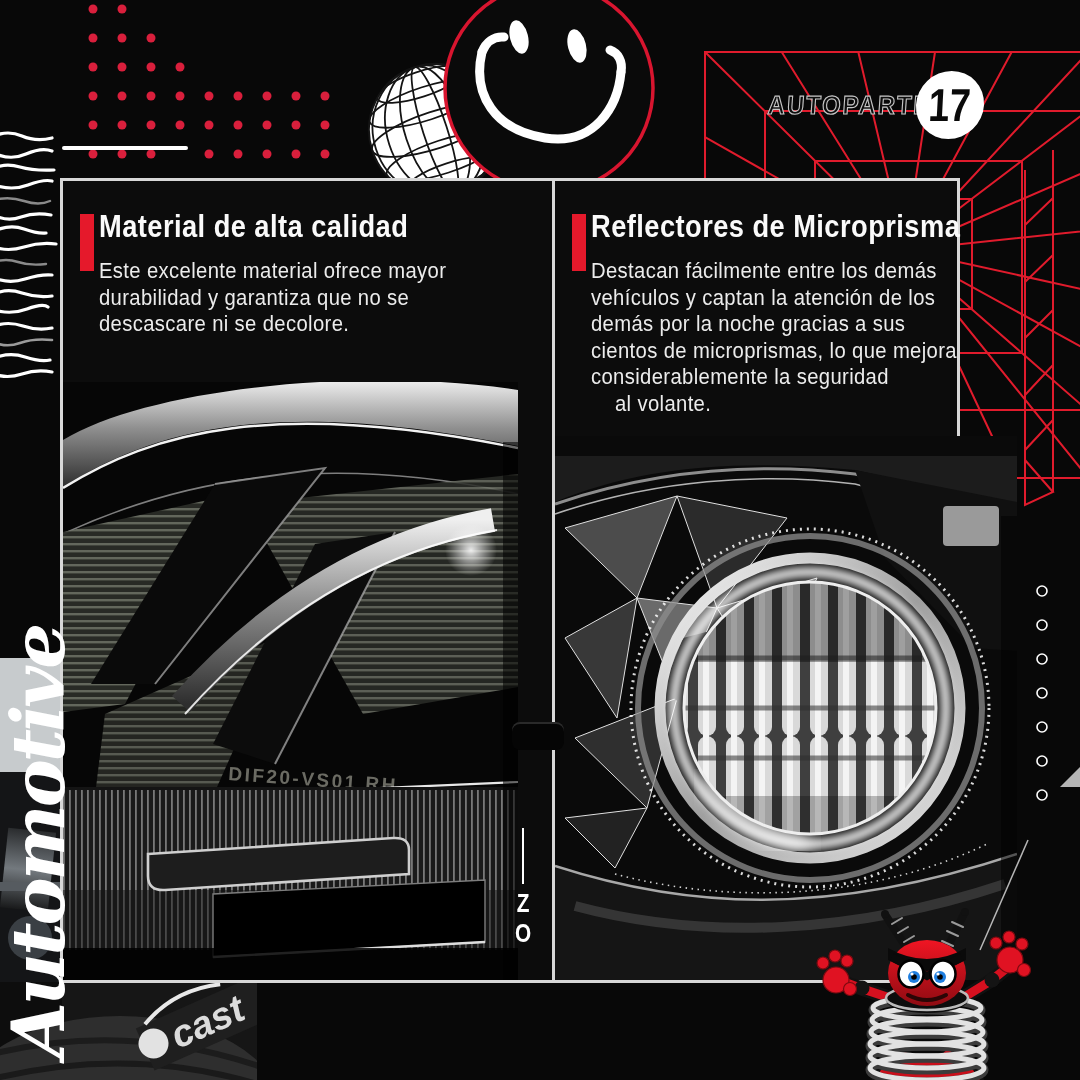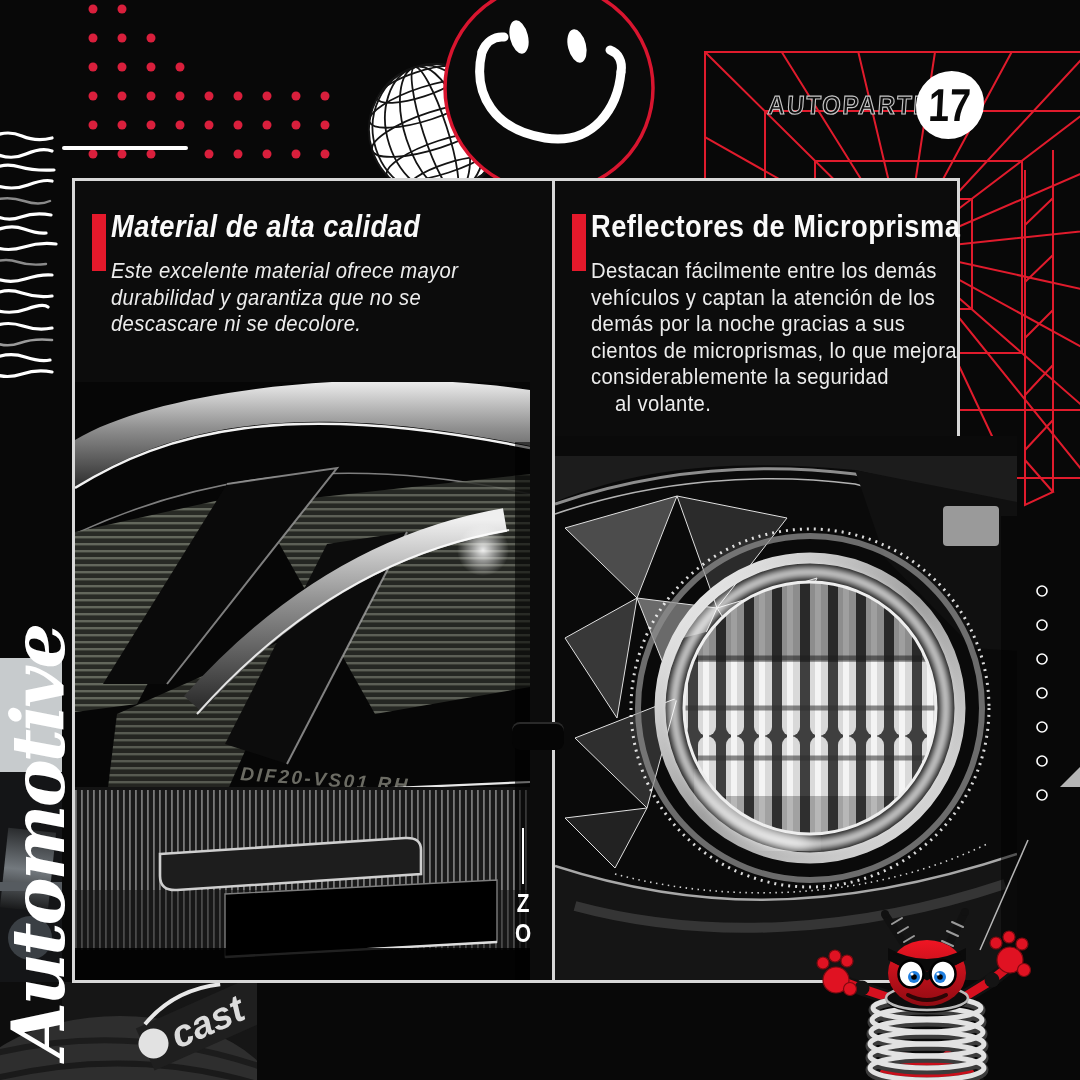--- a/index.html
+++ b/index.html
@@ -4,21 +4,21 @@
 <style>
   html,body{margin:0;padding:0;background:#000;}
   #stage{position:relative;width:1080px;height:1080px;background:#080808;overflow:hidden;
          font-family:"Liberation Sans",sans-serif;}
   .abs{position:absolute;}
   svg{display:block;}
 
   
   .panel{position:absolute;top:178px;height:805px;background:#0c0c0c;
          border:3px solid #d8d8d8;box-sizing:border-box;z-index:6;}
-  #panel-left{left:72px;width:538px;font-style:italic;}
+  #panel-left{left:60px;width:538px;}
   #panel-right{left:552px;width:408px;}
   .redbar{position:absolute;left:17px;top:33px;width:14px;height:57px;background:#e5192b;}
   .panel-title{position:absolute;left:36px;top:28px;color:#fafafa;font-weight:700;
                font-size:31px;letter-spacing:.5px;white-space:nowrap;
                transform:scaleX(.88);transform-origin:left top;}
   .panel-body{position:absolute;left:36px;top:77px;color:#ececec;font-size:22.5px;
               line-height:26.5px;letter-spacing:.4px;width:500px;white-space:pre-wrap;
               transform:scaleX(.9);transform-origin:left top;}
   .panel-photo{position:absolute;left:0;bottom:0;}
 

